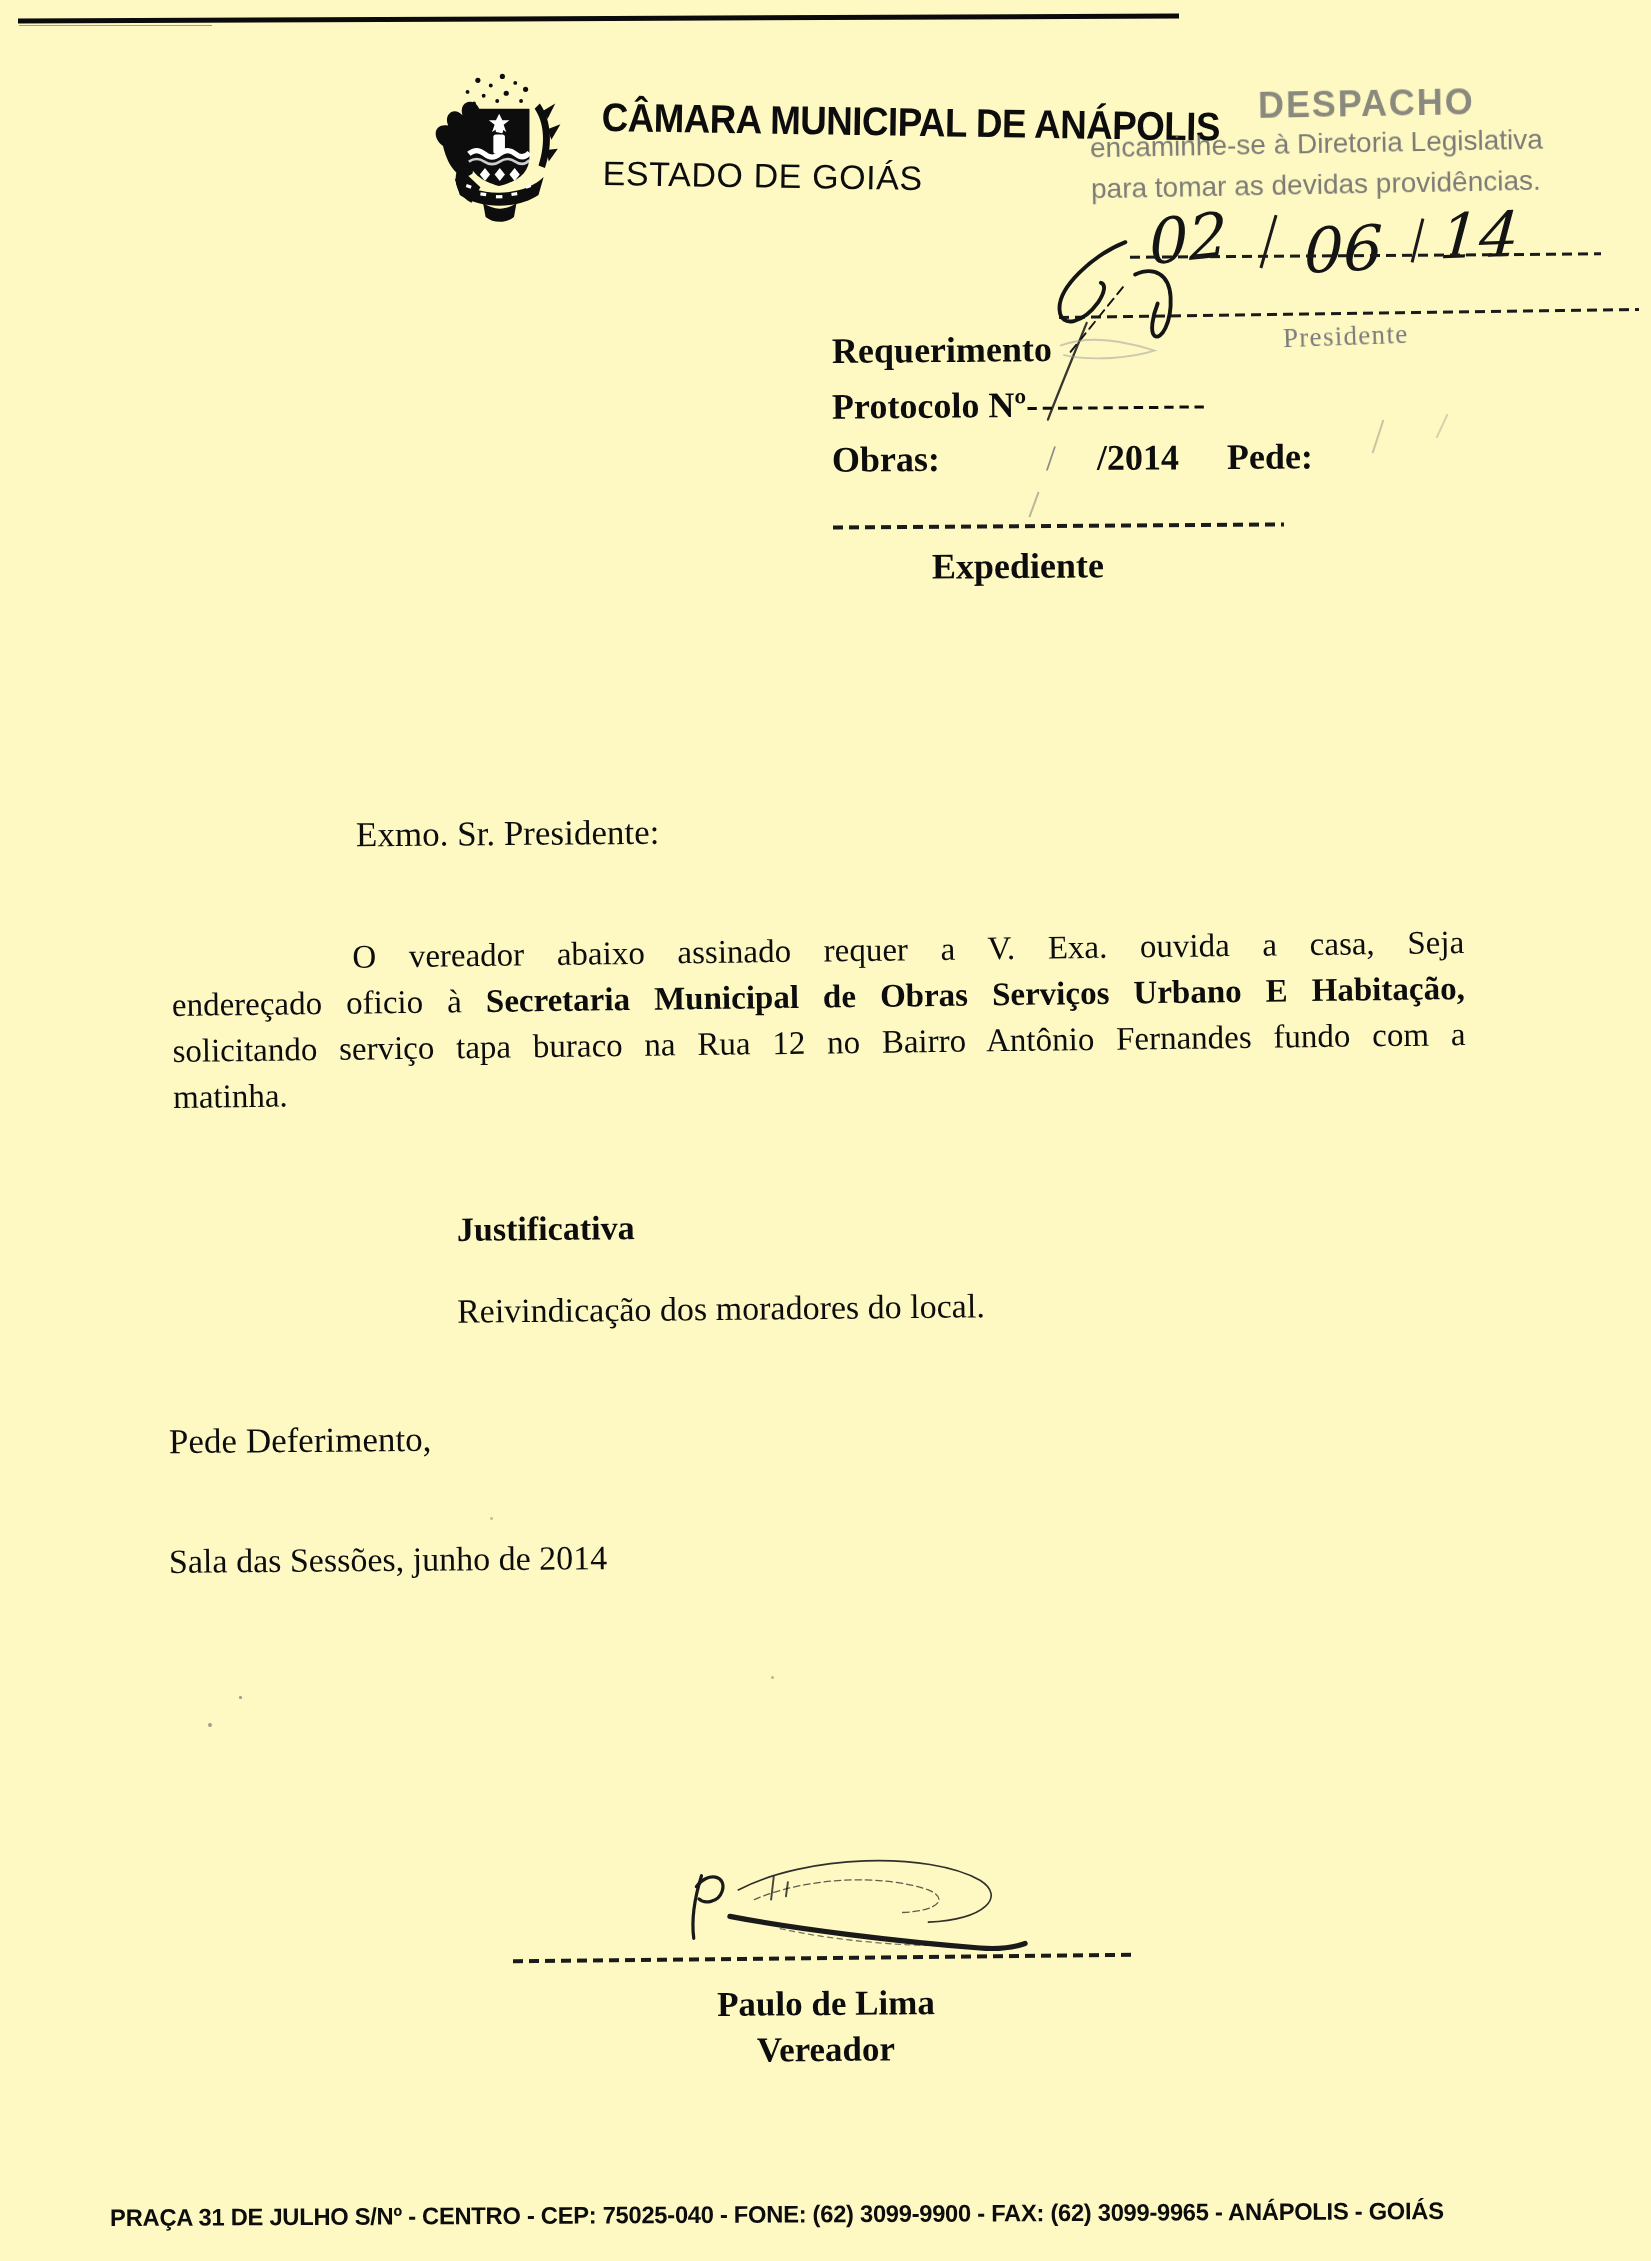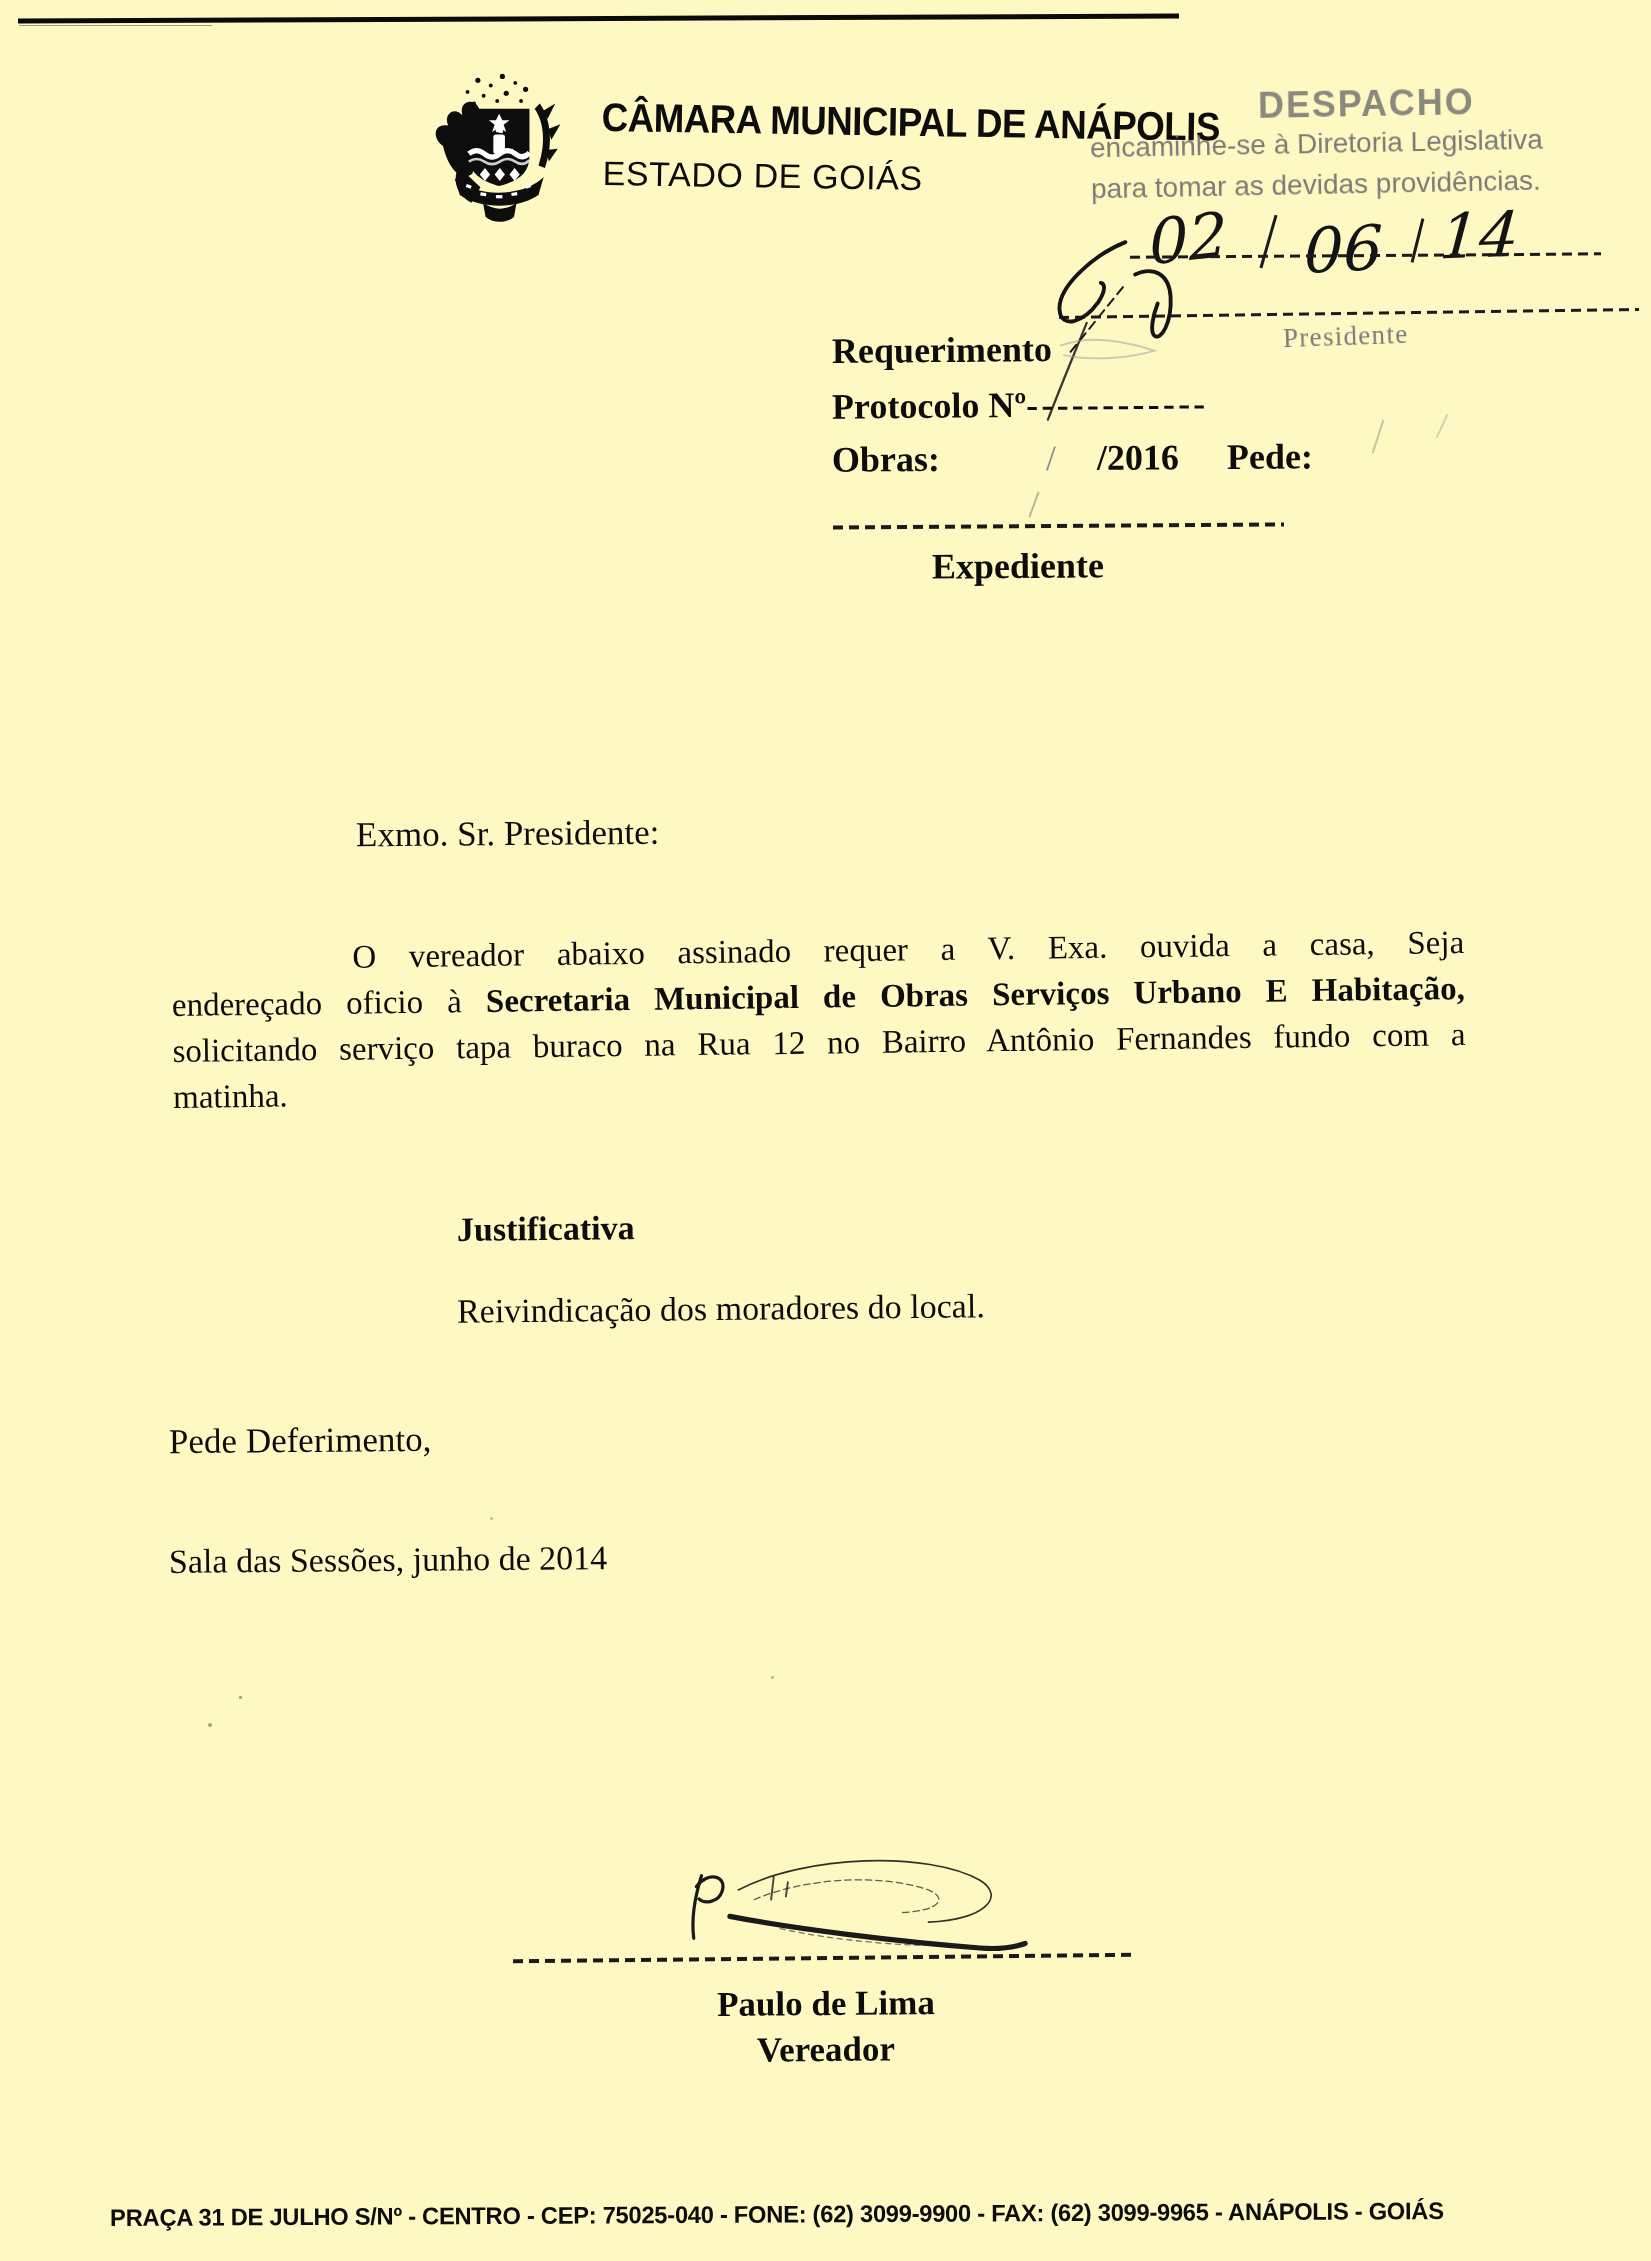--- a/index.html
+++ b/index.html
@@ -133,21 +133,21 @@
     </g>
   </svg>
 
   <div id="req-label" class="abs serif b">Requerimento</div>
   <div id="prot-line" class="abs serif b">
     <span>Protocolo Nº</span><span id="prot-dashes">------------</span>
   </div>
   <div id="data-line" class="abs serif b">
     <span>Obras:</span>
     <span style="display:inline-block;width:97px;"></span><span style="color:#8a8a8a;font-weight:normal;">/</span>
-    <span style="display:inline-block;width:32px;"></span><span>/2016</span>
+    <span style="display:inline-block;width:32px;"></span><span>/2014</span>
     <span style="display:inline-block;width:39px;"></span><span>Pede:</span>
   </div>
 
   <div class="abs" style="left:1377px;top:419px;width:1.9px;height:35px;background:#777;opacity:.4;transform:rotate(18deg);"></div>
   <div class="abs" style="left:1441px;top:413px;width:1.9px;height:26px;background:#777;opacity:.3;transform:rotate(25deg);"></div>
 
   <div class="abs" style="left:1033px;top:491px;width:1.9px;height:27px;background:#666;opacity:.45;transform:rotate(20deg);"></div>
   <div id="exp-dash" class="abs dash"></div>
   <div id="exp-label" class="abs serif b">Expediente</div>
 

